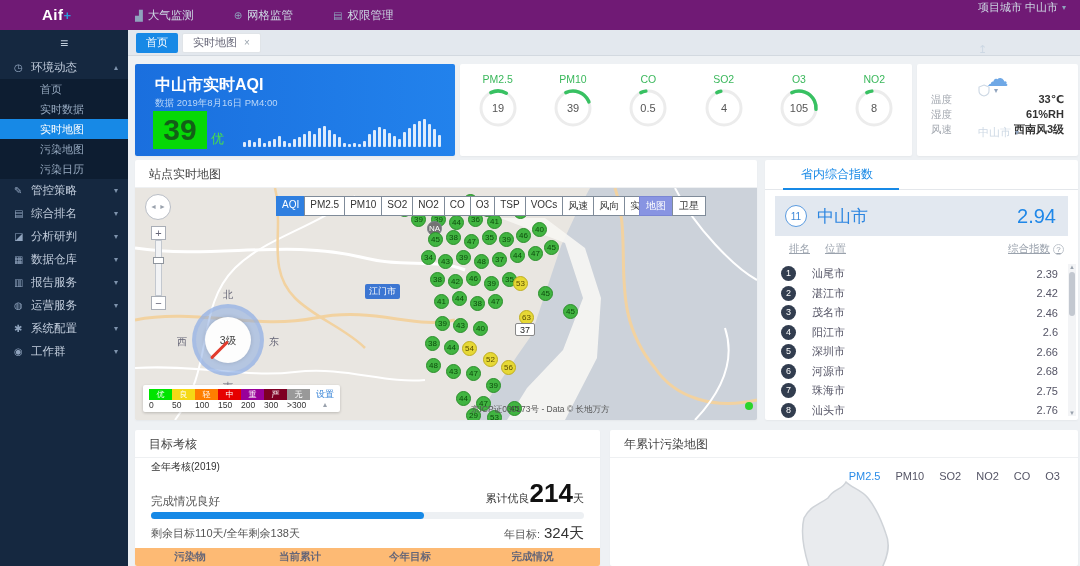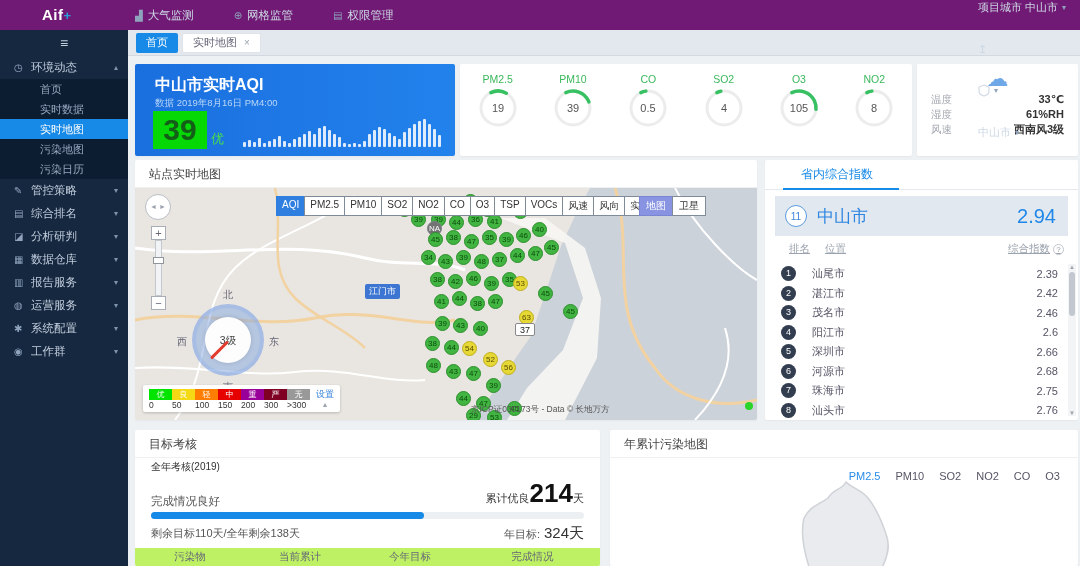--- a/index.html
+++ b/index.html
@@ -121,21 +121,21 @@
   .target-card { left:135px; top:430px; width:465px; height:136px; }
   .tg-sub { position:absolute; left:16px; top:30px; font-size:10px; color:#333; }
   .tg-status { position:absolute; left:16px; top:64px; font-size:11.5px; color:#555; }
   .tg-cum { position:absolute; right:16px; top:50px; font-size:11px; color:#333; display:flex; align-items:baseline; }
   .tg-cum .big { font-size:26px; font-weight:bold; color:#111; line-height:26px; }
   .tg-bar { position:absolute; left:16px; right:16px; top:82px; height:7px; background:#edf0f3; border-radius:4px; }
   .tg-fill { height:7px; background:#1789e6; border-radius:4px; }
   .tg-remain { position:absolute; left:16px; top:96px; font-size:11px; color:#555; }
   .tg-year { position:absolute; right:16px; top:94px; font-size:11px; color:#555; display:flex; align-items:baseline; gap:4px; }
   .tg-year .v { font-size:15px; color:#333; }
-  .tg-thead { position:absolute; left:0; right:0; top:118px; height:18px; background:#bef264; display:grid; grid-template-columns:110px 110px 110px 135px; align-items:center; font-size:10.5px; color:#667; }
+  .tg-thead { position:absolute; left:0; right:0; top:118px; height:18px; background:#fdba74; display:grid; grid-template-columns:110px 110px 110px 135px; align-items:center; font-size:10.5px; color:#667;font-weight:bold; }
   .tg-thead span { text-align:center; }
 
   
   .pmap-card { left:610px; top:430px; width:468px; height:136px; }
   .pm-tabs { position:absolute; right:18px; top:40px; display:flex; gap:15px; font-size:11px; }
   .pm-tab { color:#556; cursor:pointer; }
   .pm-tab.on { color:#2a8ce8; }
   .pm-shape { position:absolute; left:0; top:48px; right:0; bottom:0; }
 </style>
 </head>

